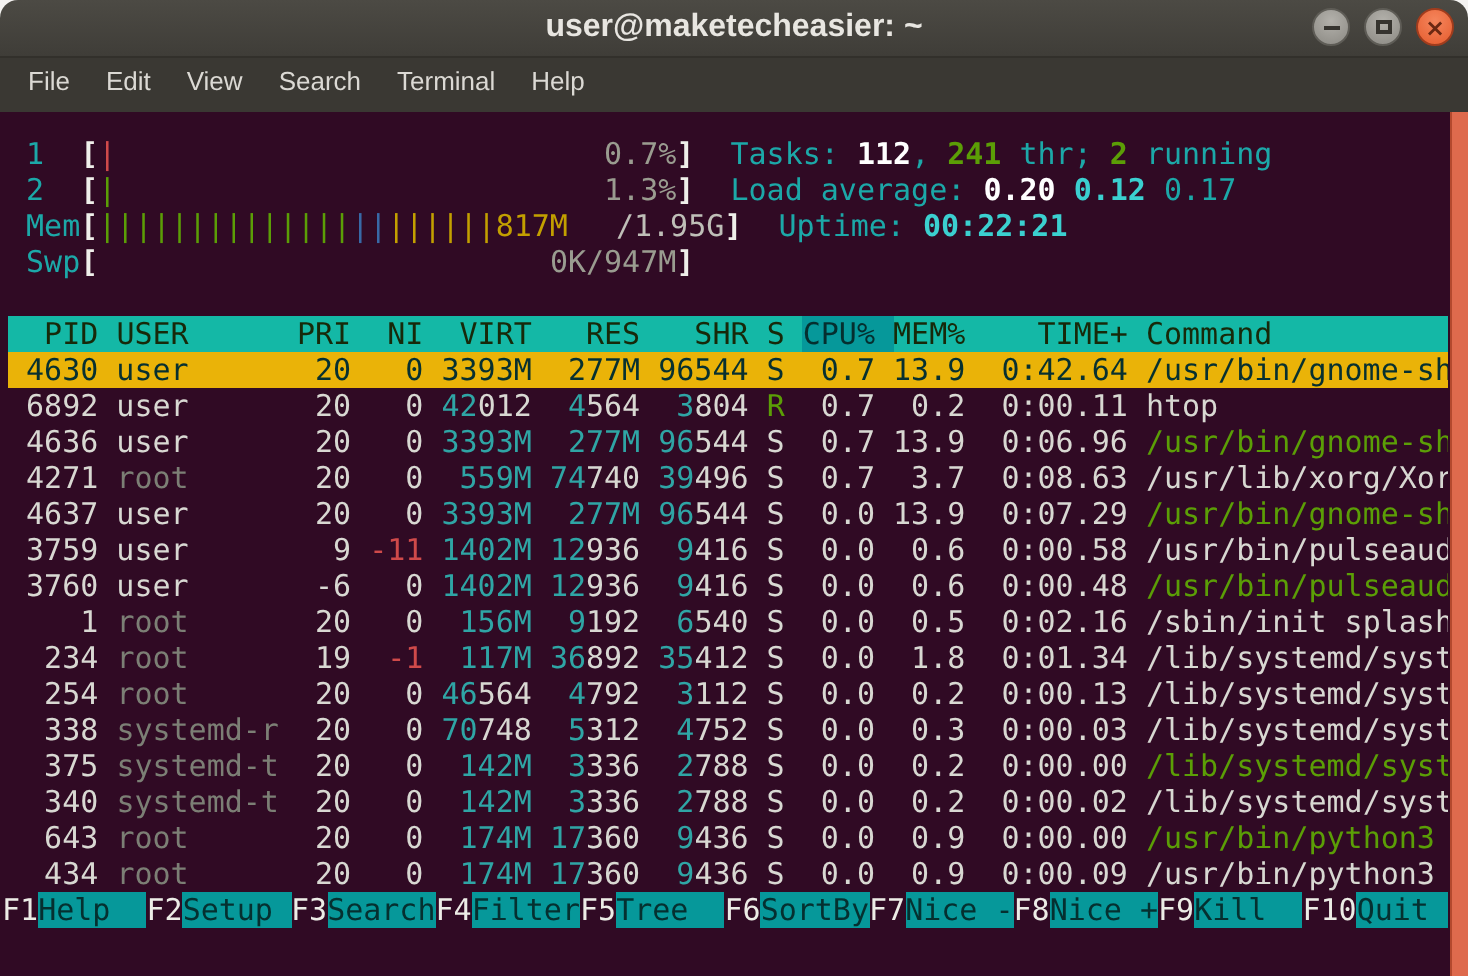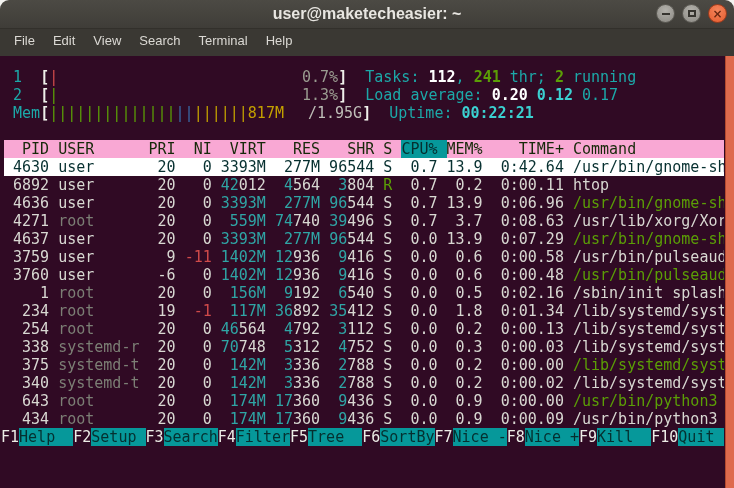--- a/index.html
+++ b/index.html
@@ -17,23 +17,23 @@
   .glyph-min{width:8px;height:2px;background:#36342f;display:block;}
   .glyph-max{width:8px;height:7px;border:2px solid #36342f;display:block;box-sizing:border-box;}
   
   .menubar{height:27px;background:#3a3833;display:flex;align-items:flex-start;padding-left:5px;}
   .menu-item{color:#dbd9d4;font-size:13px;padding:4px 9px;cursor:default;}
   
   .term{height:439px;background:#300A24;position:relative;box-sizing:border-box;
         padding:12px 10px 0 4px;font-family:"DejaVu Sans Mono",monospace;font-size:15px;line-height:18px;}
   .scrollbar{position:absolute;right:0;top:0;width:9px;height:100%;background:#de6a4d;border-left:1px solid #b3492e;box-sizing:border-box;}
   .tline{height:18px;white-space:pre;color:#d8d8d2;overflow:hidden;}
-  .hdr{background:#f9a8d4;color:#17290a;}
+  .hdr{background:#14b8a6;color:#17290a;}
   .hdr .sort{background:#06989A;color:#052f2f;}
-  .sel{background:#ffffff;color:#073030;}
+  .sel{background:#eab308;color:#073030;}
   .fbar{margin-left:-3px;}
   .fk{color:#ecece6;}
   .fl{background:#06989A;color:#053030;}
   .c-cyan{color:#1ca8a8;}
   .c-cyanb{color:#3bd0d0;font-weight:bold;}
   .c-memc{color:#2fa5a5;}
   .c-green{color:#5b9e06;}
   .c-greenb{color:#5b9e06;font-weight:bold;}
   .c-red{color:#cf4a4a;}
   .c-blue{color:#3869a6;}
@@ -68,20 +68,21 @@
       <span class="menu-item">View</span>
       <span class="menu-item">Search</span>
       <span class="menu-item">Terminal</span>
       <span class="menu-item">Help</span>
     </div>
   <div class="term">
     <div id="lines">
         <div class="tline"><span><span class="c-cyan"> 1  </span><span class="brk">[</span><span class="c-red">|</span>                           <span class="c-grayv">0.7%</span><span class="brk">]</span></span>  <span><span class="c-cyan">Tasks: </span><span class="c-whiteb">112</span><span class="c-cyan">, </span><span class="c-greenb">241</span><span class="c-cyan"> thr; </span><span class="c-greenb">2</span><span class="c-cyan"> running</span></span></div>
         <div class="tline"><span><span class="c-cyan"> 2  </span><span class="brk">[</span><span class="c-green">|</span>                           <span class="c-grayv">1.3%</span><span class="brk">]</span></span>  <span><span class="c-cyan">Load average: </span><span class="c-whiteb">0.20</span> <span class="c-cyanb">0.12</span> <span class="c-cyan">0.17</span></span></div>
         <div class="tline"><span><span class="c-cyan"> Mem</span><span class="brk">[</span><span class="c-green">||||||||||||||</span><span class="c-blue">||</span><span class="c-yellow">||||||</span><span class="c-yellow">817M</span><span class="c-graylt">/1.95G</span><span class="brk">]</span></span>  <span><span class="c-cyan">Uptime: </span><span class="c-cyanb">00:22:21</span></span></div>
+        <div class="tline"><span><span class="c-cyan"> Swp</span><span class="brk">[</span>                         <span class="c-grayv">0K/947M</span><span class="brk">]</span></span></div>
         <div class="tline"></div>
         <div class="tline hdr"><span>  PID </span><span>USER      </span><span>PRI </span><span> NI </span><span> VIRT </span><span>  RES </span><span>  SHR </span><span>S </span><span class="sort">CPU% </span><span>MEM% </span><span>   TIME+ </span><span>Command          </span></div>
         <div class="tline sel"> 4630 user       20   0 3393M  277M 96544 S  0.7 13.9  0:42.64 /usr/bin/gnome-sh</div>
         <div class="tline"> 6892 user       20   0 <span class="c-memc">42</span>012  <span class="c-memc">4</span>564  <span class="c-memc">3</span>804 <span class="c-green">R</span>  0.7  0.2  0:00.11 htop</div>
         <div class="tline"> 4636 user       20   0 <span class="c-memc">3393M</span>  <span class="c-memc">277M</span> <span class="c-memc">96</span>544 S  0.7 13.9  0:06.96 <span class="c-green">/usr/bin/gnome-sh</span></div>
         <div class="tline"> 4271 <span class="c-dim">root</span>       20   0  <span class="c-memc">559M</span> <span class="c-memc">74</span>740 <span class="c-memc">39</span>496 S  0.7  3.7  0:08.63 /usr/lib/xorg/Xor</div>
         <div class="tline"> 4637 user       20   0 <span class="c-memc">3393M</span>  <span class="c-memc">277M</span> <span class="c-memc">96</span>544 S  0.0 13.9  0:07.29 <span class="c-green">/usr/bin/gnome-sh</span></div>
         <div class="tline"> 3759 user        9 <span class="c-red">-11</span> <span class="c-memc">1402M</span> <span class="c-memc">12</span>936  <span class="c-memc">9</span>416 S  0.0  0.6  0:00.58 /usr/bin/pulseaud</div>
         <div class="tline"> 3760 user       -6   0 <span class="c-memc">1402M</span> <span class="c-memc">12</span>936  <span class="c-memc">9</span>416 S  0.0  0.6  0:00.48 <span class="c-green">/usr/bin/pulseaud</span></div>
         <div class="tline">    1 <span class="c-dim">root</span>       20   0  <span class="c-memc">156M</span>  <span class="c-memc">9</span>192  <span class="c-memc">6</span>540 S  0.0  0.5  0:02.16 /sbin/init splash</div>

